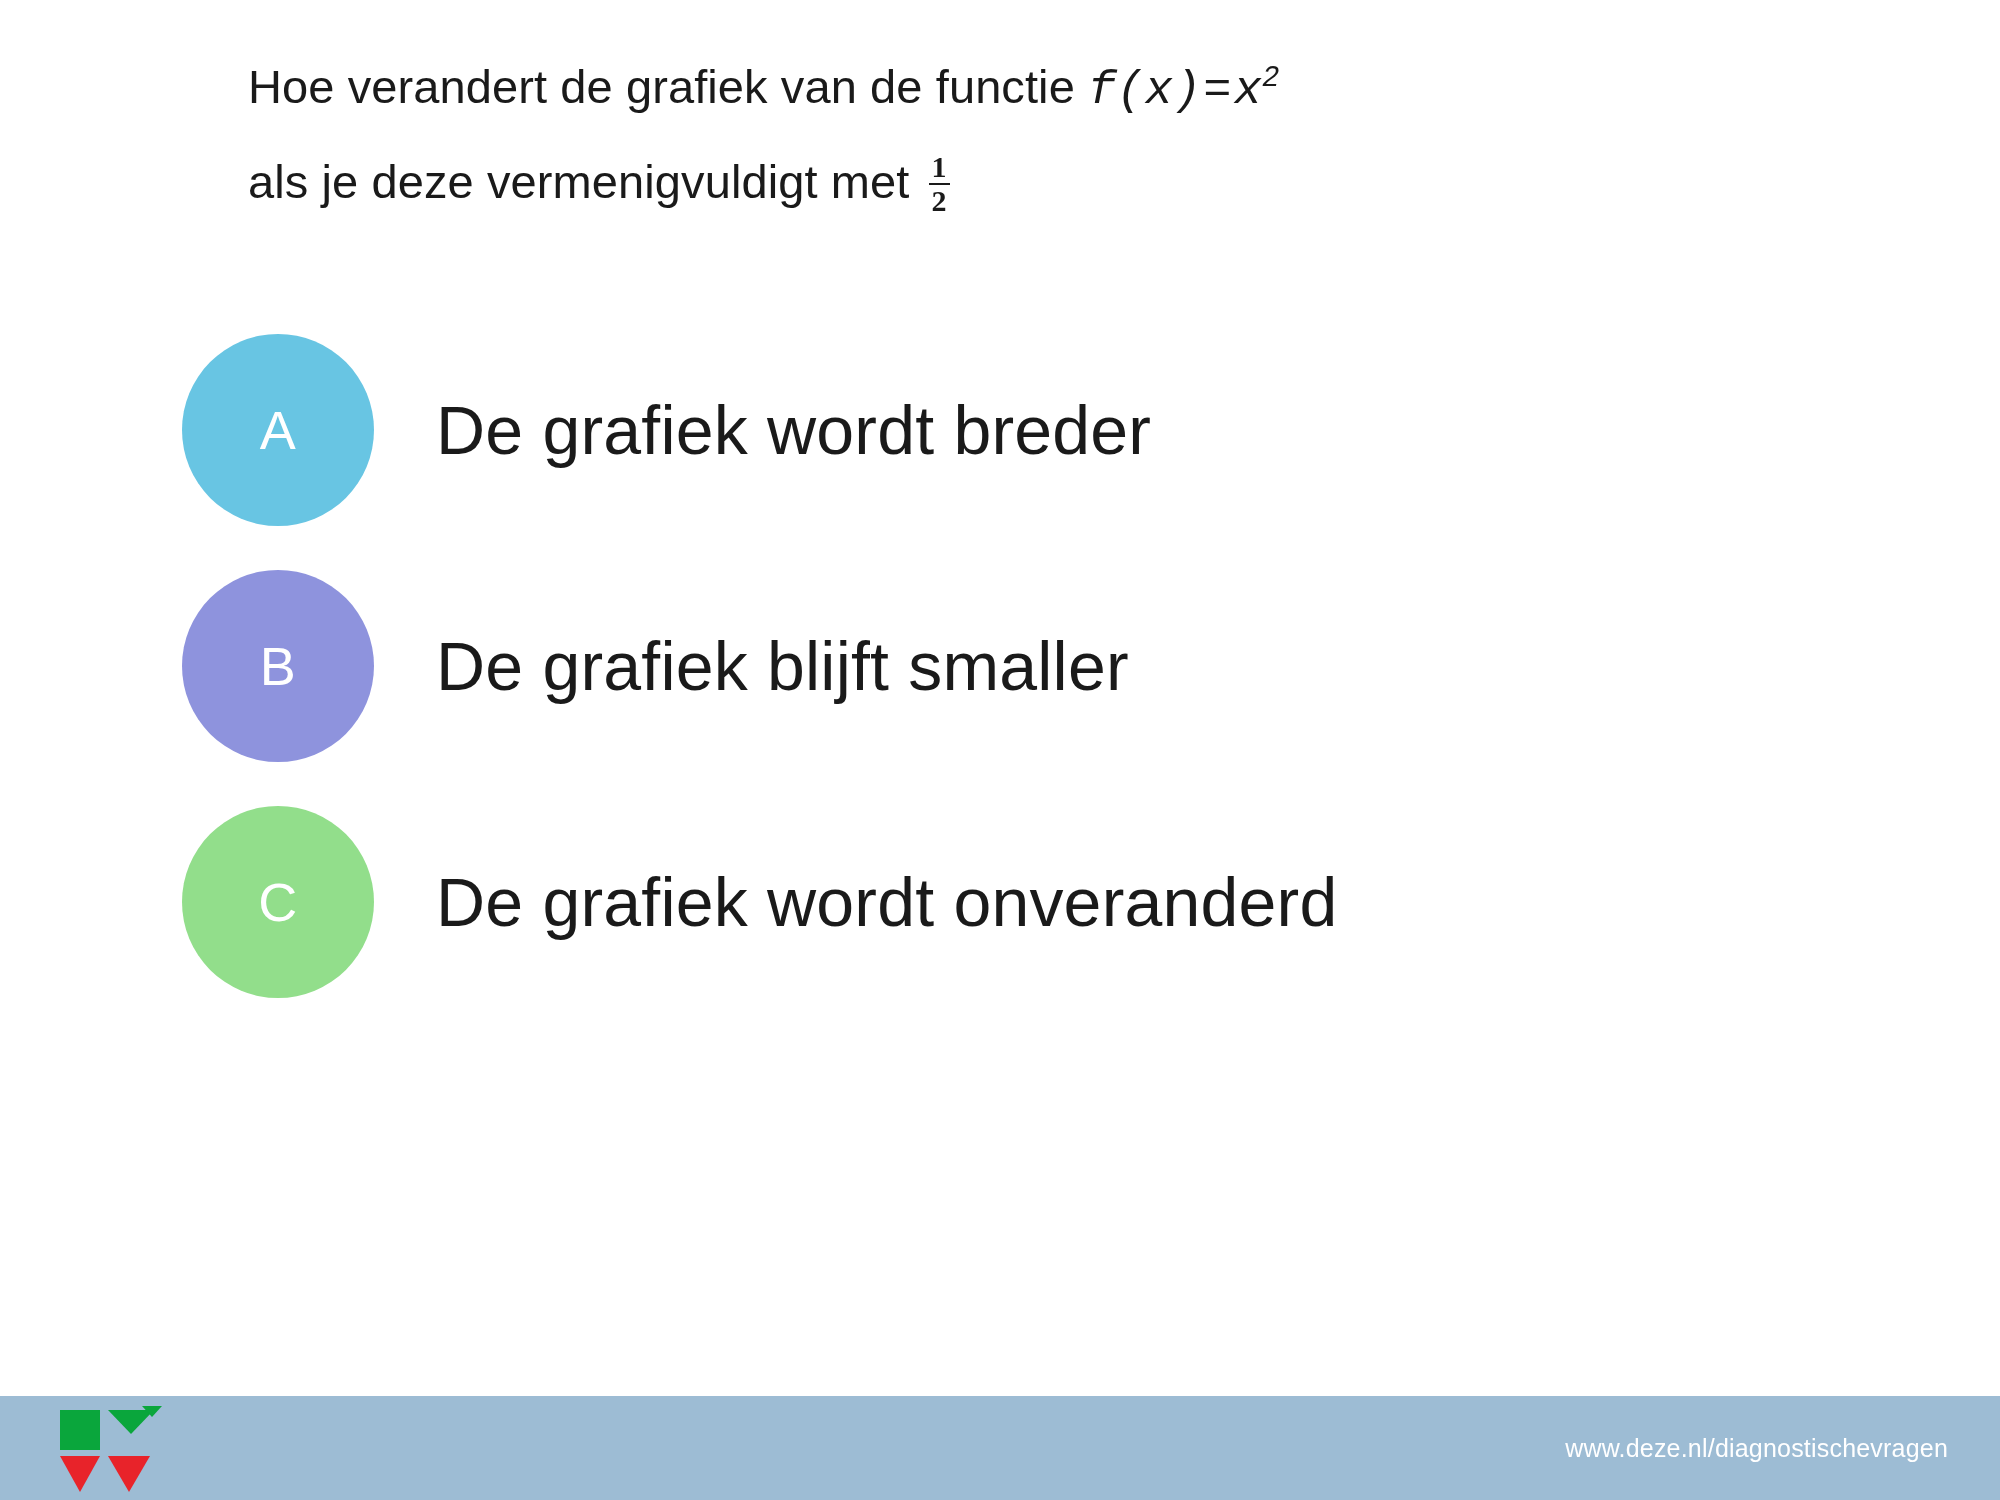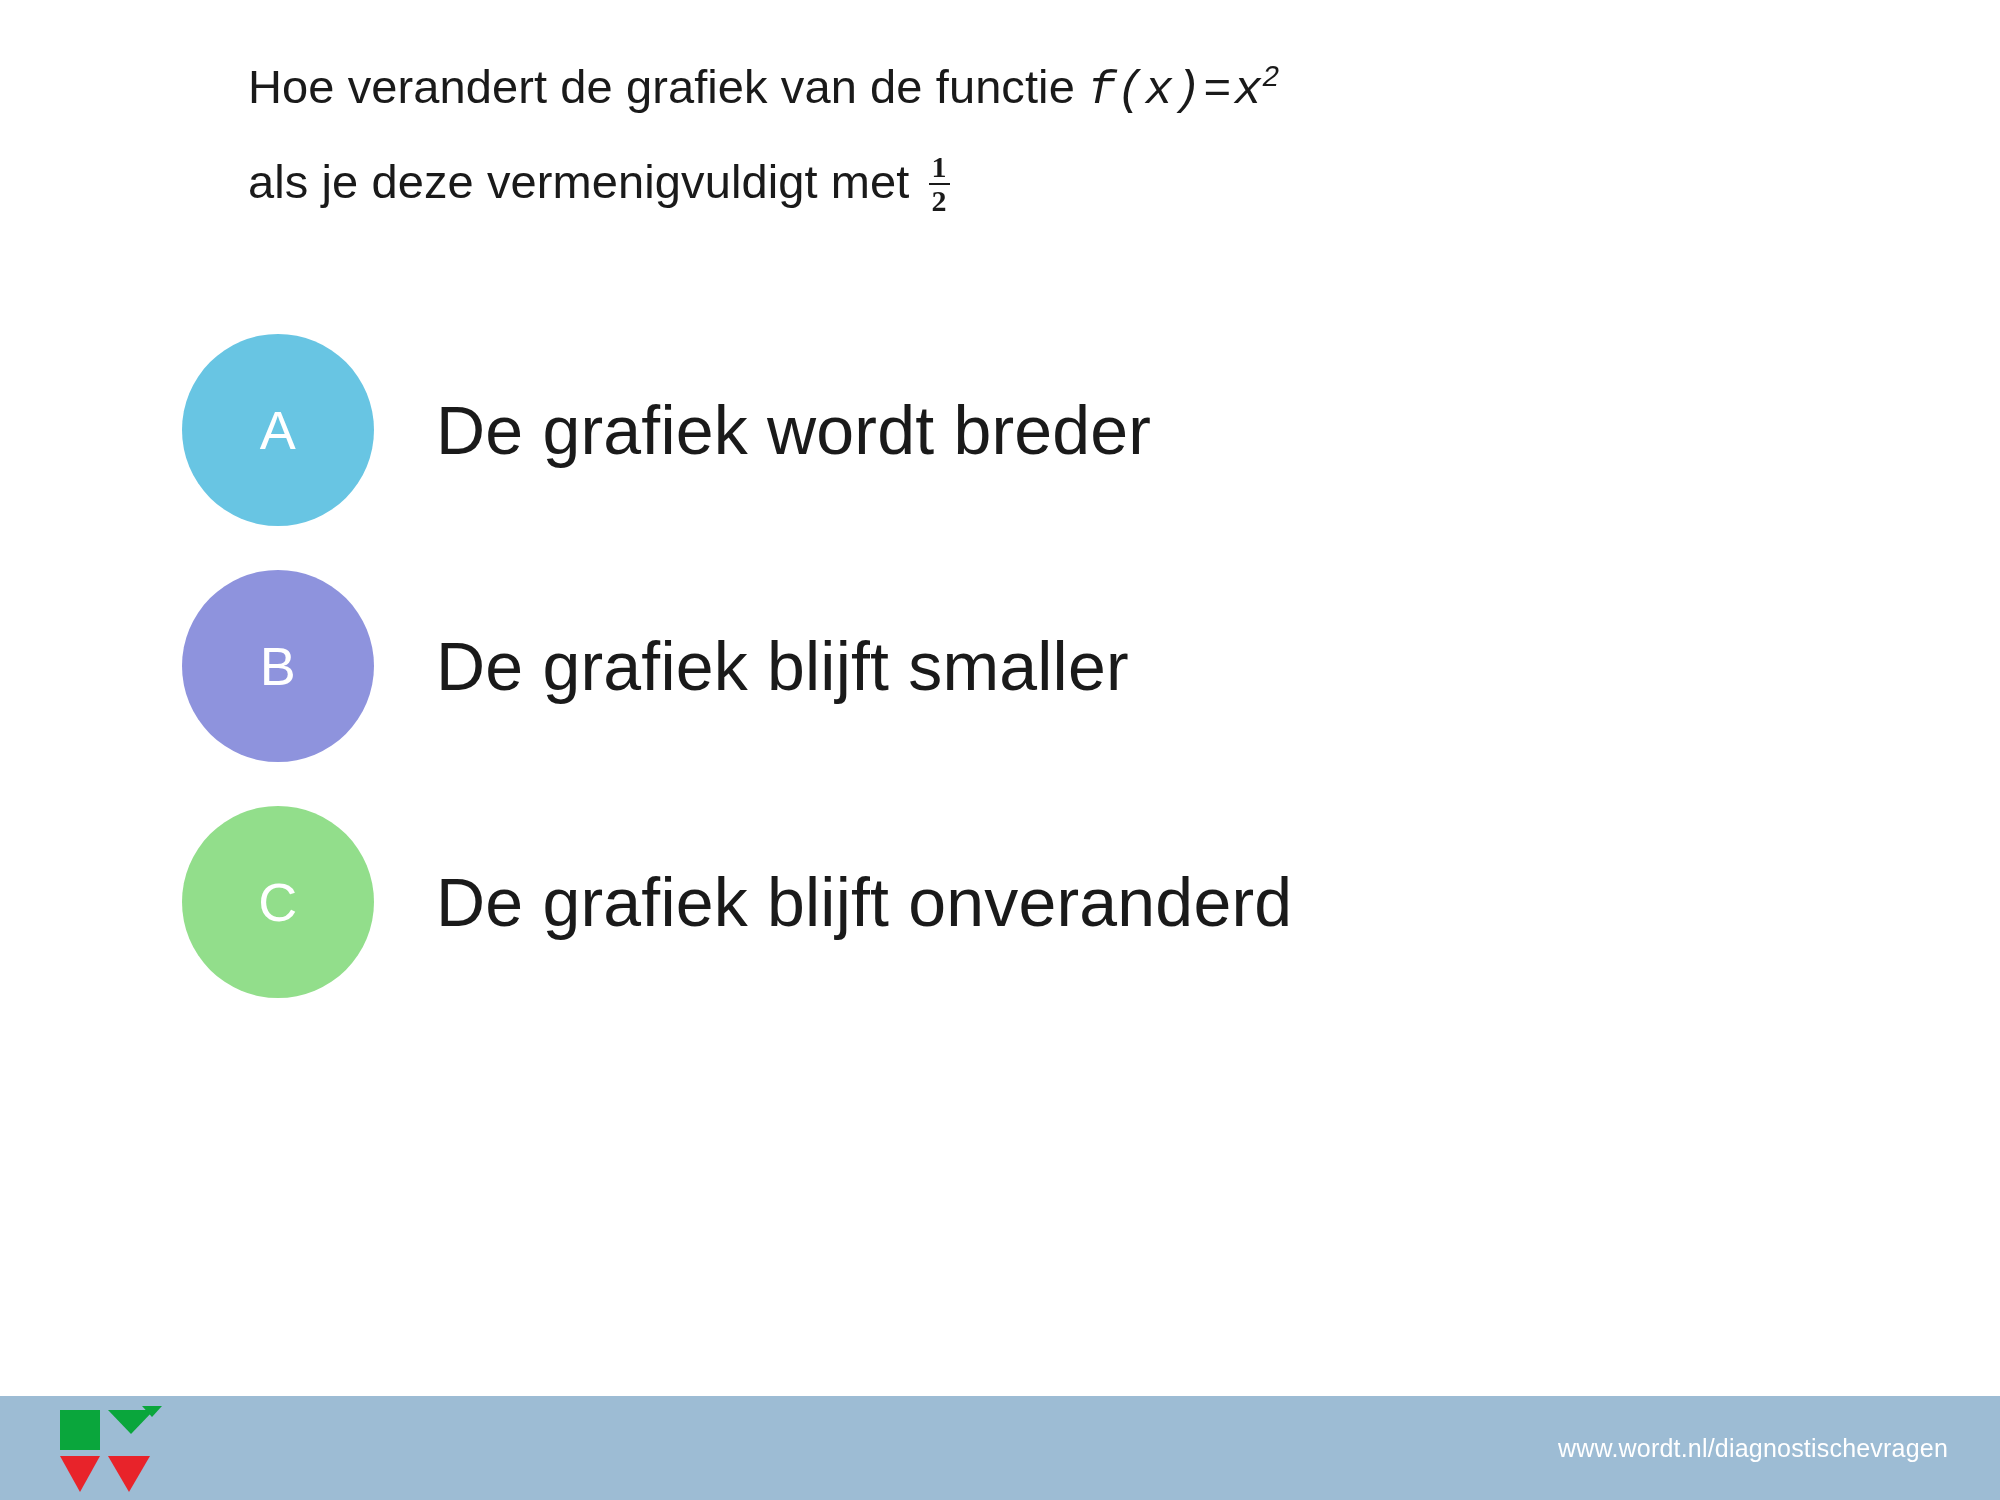--- a/index.html
+++ b/index.html
@@ -155,31 +155,31 @@
       <div class="bubble" style="background:#8e93dd">
         <span>B</span>
       </div>
       <div class="opt-text">De grafiek blijft smaller</div>
     </div>
 
     <div class="option">
       <div class="bubble" style="background:#92de8b">
         <span>C</span>
       </div>
-      <div class="opt-text">De grafiek blijft onveranderd</div>
+      <div class="opt-text">De grafiek wordt onveranderd</div>
     </div>
 
   </div>
 
   <div class="footer">
     <div class="logo">
       <svg width="104" height="92" viewBox="0 0 104 92" xmlns="http://www.w3.org/2000/svg">
         <rect x="2" y="6" width="40" height="40" fill="#0aa63c"></rect>
         <polygon points="50,6 96,6 73,30" fill="#0aa63c"></polygon>
         <polygon points="84,2 104,2 94,13" fill="#0aa63c"></polygon>
         <polygon points="2,52 42,52 22,88" fill="#e8232a"></polygon>
         <polygon points="50,52 92,52 71,88" fill="#e8232a"></polygon>
       </svg>
     </div>
-    <div class="footer-url">www.wordt.nl/diagnostischevragen</div>
+    <div class="footer-url">www.deze.nl/diagnostischevragen</div>
   </div>
 
 </div>
 
 </body></html>

